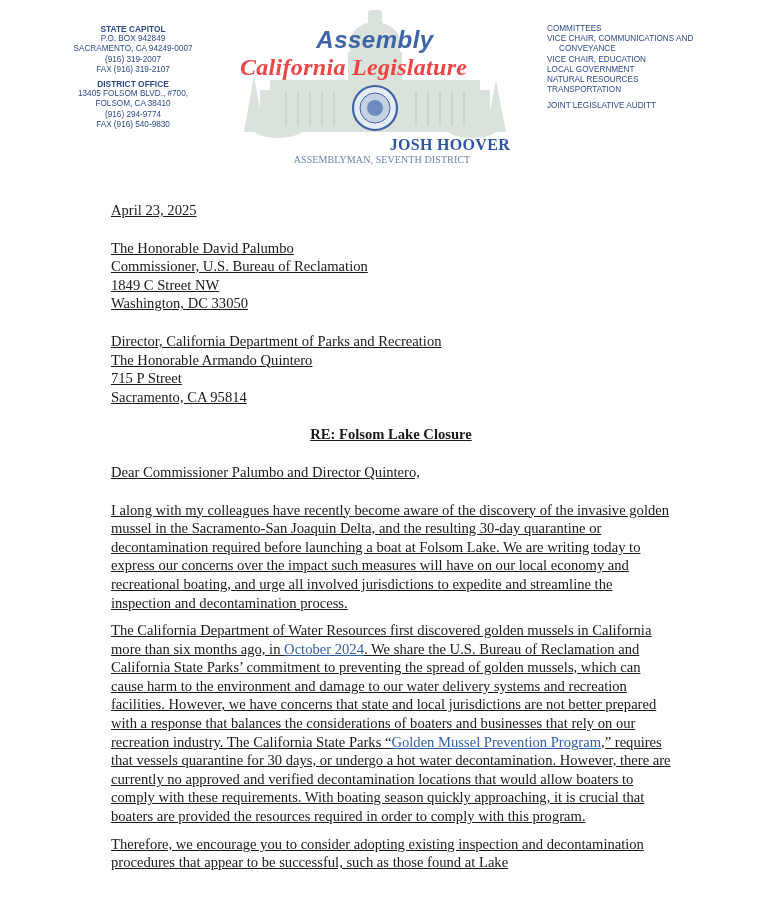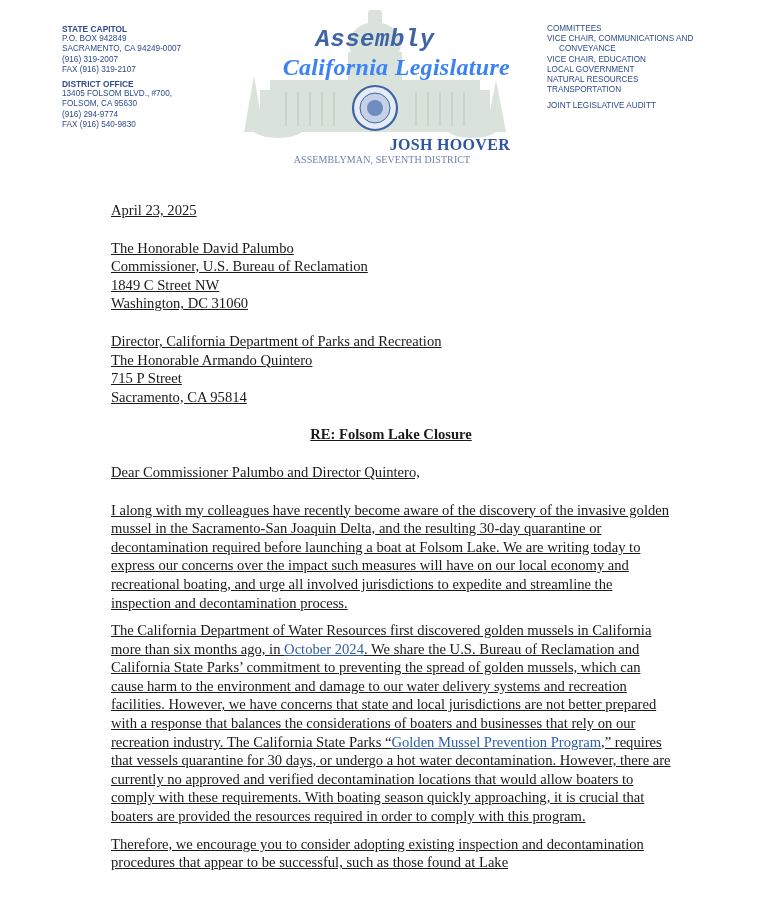--- a/index.html
+++ b/index.html
@@ -1,27 +1,27 @@
 <!DOCTYPE html>
 <html><head>
 <meta charset="utf-8">
 <style>
   html, body { margin: 0; padding: 0; background: #ffffff; }
   body { width: 768px; height: 898px; position: relative; overflow: hidden; font-family: "Liberation Serif", serif; color: #1a1a1a; }
-  .lh-left { position: absolute; left: 62px; top: 24px; width: 142px; text-align: left; font-family: "Liberation Sans", sans-serif; font-size: 8.2px; line-height: 10.2px; color: #2d4a8a; }
+  .lh-left { position: absolute; left: 62px; top: 24px; width: 142px; text-align: center; font-family: "Liberation Sans", sans-serif; font-size: 8.2px; line-height: 10.2px; color: #2d4a8a; }
   .lh-left .hd { font-weight: bold; font-size: 8.4px; }
   .lh-left .gap { height: 4px; }
   .lh-right { position: absolute; left: 547px; top: 24px; width: 200px; font-family: "Liberation Sans", sans-serif; font-size: 8.2px; line-height: 10.2px; color: #2d4a8a; }
   .lh-right .hd { font-weight: normal; }
   .lh-right .indent { padding-left: 12px; }
   .lh-right .gap { height: 6px; }
   .crest { position: absolute; left: 240px; top: 6px; width: 270px; height: 168px; }
   .crest svg { position: absolute; left: 0; top: 0; }
-  .crest .t1 { position: absolute; left: 0; width: 270px; top: 20px; text-align: center; font-family: Liberation Mono, monospace; font-weight: bold; font-style: italic; font-size: 24px; color: #3f64a6; letter-spacing: 0.5px; }
-  .crest .t2 { position: absolute; left: 0; width: 270px; top: 48px; text-align: right; font-family: "Liberation Serif", serif; font-weight: bold; font-style: italic; font-size: 24px; color: #3b82f6; letter-spacing: 0.3px; }
+  .crest .t1 { position: absolute; left: 0; width: 270px; top: 20px; text-align: center; font-family: Liberation Sans, sans-serif; font-weight: bold; font-style: italic; font-size: 24px; color: #3f64a6; letter-spacing: 0.5px; }
+  .crest .t2 { position: absolute; left: 0; width: 270px; top: 48px; text-align: left; font-family: "Liberation Serif", serif; font-weight: bold; font-style: italic; font-size: 24px; color: #ef4444; letter-spacing: 0.3px; }
   .crest .name { position: absolute; left: 0; width: 270px; top: 130px; text-align: right; font-family: "Liberation Serif", serif; font-weight: bold; font-size: 16px; color: #2e55a0; letter-spacing: 0.3px; }
   .crest .sub { position: absolute; left: 7px; width: 270px; top: 148px; text-align: center; font-family: "Liberation Serif", serif; font-size: 10px; color: #6d82ab; letter-spacing: 0.1px; }
   .body { position: absolute; left: 111px; top: 201px; width: 560px; font-size: 14.6px; line-height: 18.6px; }
   .body p { margin: 0; text-decoration: underline; }
   .addr { margin-top: 19px !important; }
   .re { font-weight: bold; margin-top: 19px !important; text-align: center; }
   .salut { margin-top: 19px !important; }
   .para { margin-top: 19px !important; }
   .para2 { margin-top: 9px !important; }
   a.lnk { color: #2f5ea8; text-decoration: underline; }
@@ -31,21 +31,21 @@
 
 <div class="lh-left">
   <div class="hd">STATE CAPITOL</div>
   <div>P.O. BOX 942849</div>
   <div>SACRAMENTO, CA 94249-0007</div>
   <div>(916) 319-2007</div>
   <div>FAX (916) 319-2107</div>
   <div class="gap"></div>
   <div class="hd">DISTRICT OFFICE</div>
   <div>13405 FOLSOM BLVD., #700,</div>
-  <div>FOLSOM, CA 95630</div>
+  <div>FOLSOM, CA 38410</div>
   <div>(916) 294-9774</div>
   <div>FAX (916) 540-9830</div>
 </div>
 
 <div class="crest">
   <svg width="270" height="168" viewBox="0 0 270 168">
     <g fill="#d7e0d8" opacity="0.9">
       <rect x="128" y="4" width="14" height="22" rx="3"></rect>
       <ellipse cx="135" cy="38" rx="26" ry="22"></ellipse>
       <rect x="108" y="46" width="54" height="30"></rect>
@@ -92,21 +92,21 @@
   <div>JOINT LEGISLATIVE AUDITT</div>
 </div>
 
 <div class="body">
   <p>April 23, 2025</p>
 
   <div class="addr">
     <p>The Honorable David Palumbo</p>
     <p>Commissioner, U.S. Bureau of Reclamation</p>
     <p>1849 C Street NW</p>
-    <p>Washington, DC 31060</p>
+    <p>Washington, DC 33050</p>
   </div>
 
   <div class="addr">
     <p>Director, California Department of Parks and Recreation</p>
     <p>The Honorable Armando Quintero</p>
     <p>715 P Street</p>
     <p>Sacramento, CA 95814</p>
   </div>
 
   <p class="re">RE: Folsom Lake Closure</p>

